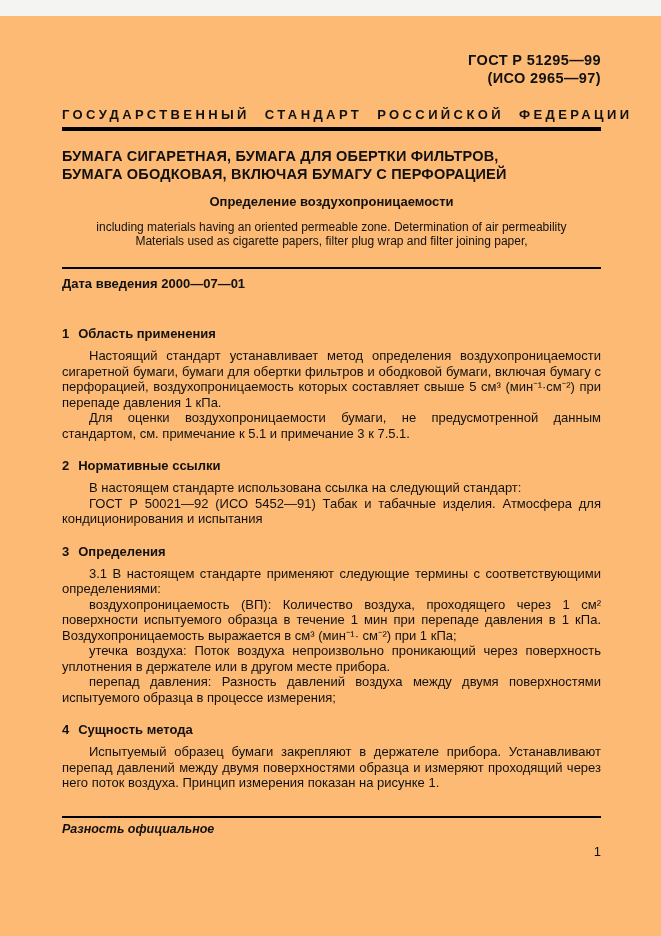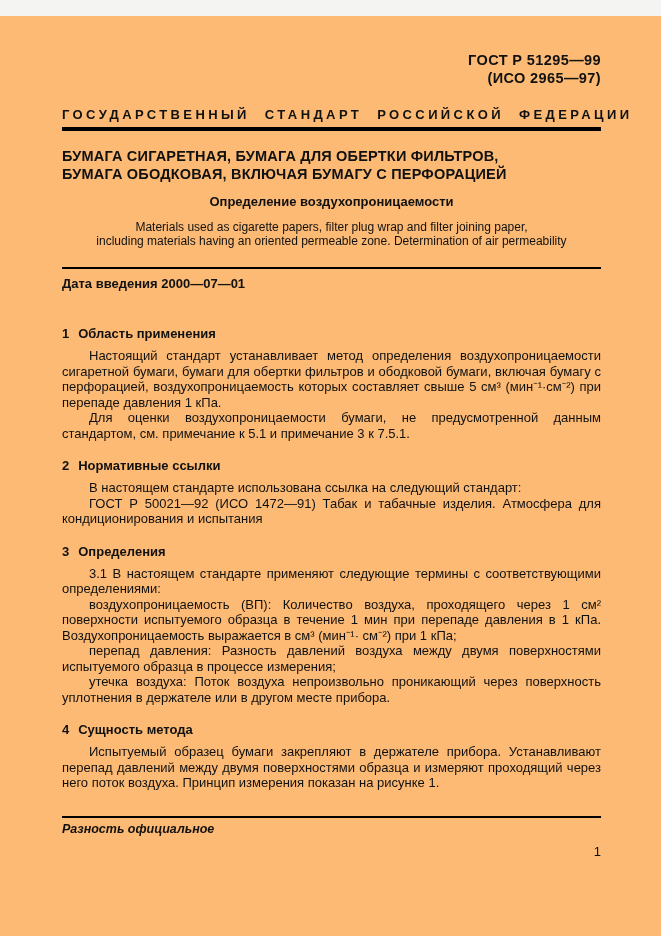--- a/index.html
+++ b/index.html
@@ -121,52 +121,52 @@
     <div class="rule-thick"></div>
 
     <div class="doc-title">
       <div>БУМАГА СИГАРЕТНАЯ, БУМАГА ДЛЯ ОБЕРТКИ ФИЛЬТРОВ,</div>
       <div>БУМАГА ОБОДКОВАЯ, ВКЛЮЧАЯ БУМАГУ С ПЕРФОРАЦИЕЙ</div>
     </div>
 
     <div class="doc-subtitle">Определение воздухопроницаемости</div>
 
     <div class="doc-title-en">
+      <div>including materials having an oriented permeable zone. Determination of air permeability</div>
       <div>Materials used as cigarette papers, filter plug wrap and filter joining paper,</div>
-      <div>including materials having an oriented permeable zone. Determination of air permeability</div>
     </div>
 
     <div class="rule-thin"></div>
 
     <div class="effective-date">Дата введения 2000—07—01</div>
 
     <section class="doc-section first">
       <h2 class="section-heading">
         <span class="sec-num">1</span><span>Область применения</span>
       </h2>
       <p class="para">Настоящий стандарт устанавливает метод определения воздухопроницаемости сигаретной бумаги, бумаги для обертки фильтров и ободковой бумаги, включая бумагу с перфорацией, воздухопроницаемость которых составляет свыше 5 см³ (мин⁻¹·см⁻²) при перепаде давления 1 кПа.</p>
       <p class="para">Для оценки воздухопроницаемости бумаги, не предусмотренной данным стандартом, см. примечание к 5.1 и примечание 3 к 7.5.1.</p>
     </section>
 
     <section class="doc-section">
       <h2 class="section-heading">
         <span class="sec-num">2</span><span>Нормативные ссылки</span>
       </h2>
       <p class="para">В настоящем стандарте использована ссылка на следующий стандарт:</p>
-      <p class="para">ГОСТ Р 50021—92 (ИСО 1472—91) Табак и табачные изделия. Атмосфера для кондиционирования и испытания</p>
+      <p class="para">ГОСТ Р 50021—92 (ИСО 5452—91) Табак и табачные изделия. Атмосфера для кондиционирования и испытания</p>
     </section>
 
     <section class="doc-section">
       <h2 class="section-heading">
         <span class="sec-num">3</span><span>Определения</span>
       </h2>
       <p class="para">3.1 В настоящем стандарте применяют следующие термины с соответствующими определениями:</p>
       <p class="para">воздухопроницаемость (ВП): Количество воздуха, проходящего через 1 см² поверхности испытуемого образца в течение 1 мин при перепаде давления в 1 кПа. Воздухопроницаемость выражается в см³ (мин⁻¹· см⁻²) при 1 кПа;</p>
+      <p class="para">утечка воздуха: Поток воздуха непроизвольно проникающий через поверхность уплотнения в держателе или в другом месте прибора.</p>
       <p class="para">перепад давления: Разность давлений воздуха между двумя поверхностями испытуемого образца в процессе измерения;</p>
-      <p class="para">утечка воздуха: Поток воздуха непроизвольно проникающий через поверхность уплотнения в держателе или в другом месте прибора.</p>
     </section>
 
     <section class="doc-section">
       <h2 class="section-heading">
         <span class="sec-num">4</span><span>Сущность метода</span>
       </h2>
       <p class="para">Испытуемый образец бумаги закрепляют в держателе прибора. Устанавливают перепад давлений между двумя поверхностями образца и измеряют проходящий через него поток воздуха. Принцип измерения показан на рисунке 1.</p>
     </section>
 
   </div>

